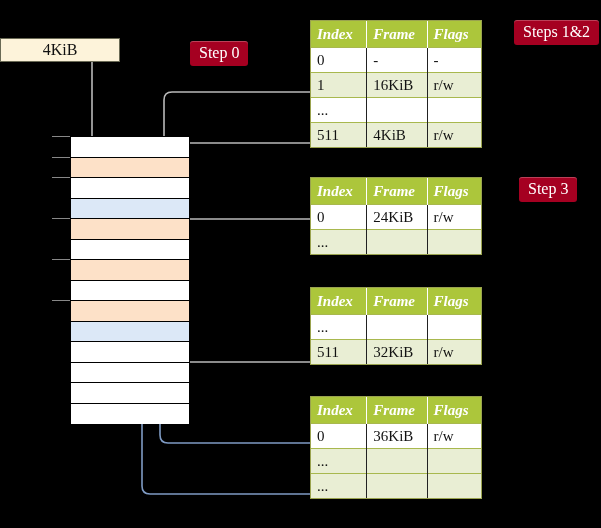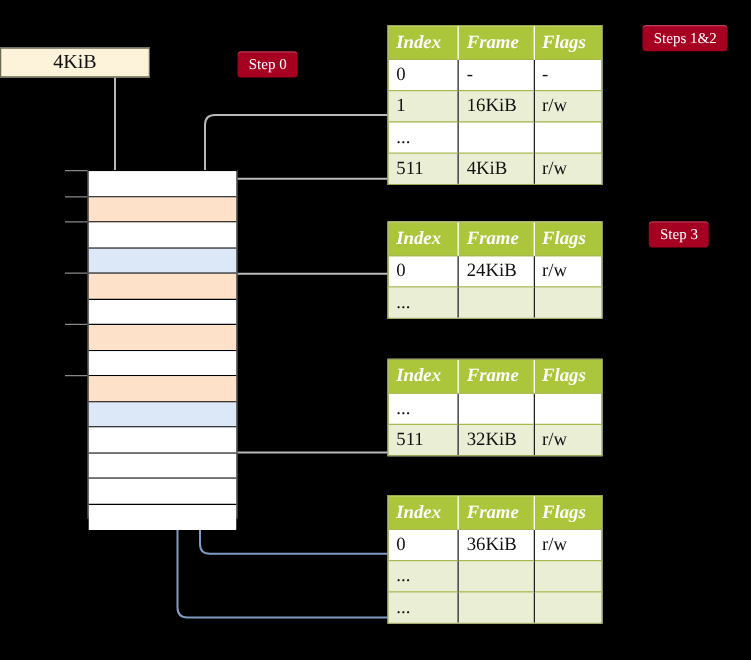--- a/index.html
+++ b/index.html
@@ -15,21 +15,21 @@
     position:absolute;left:0;top:38px;width:120px;height:24px;
     background:#fdf3da;border:1px solid #6a6a55;
     box-sizing:border-box;
     display:flex;align-items:center;justify-content:center;
     font-size:16px;color:#111;
   }
 
   
   .pill{
     position:absolute;background:#a50021;color:#fff;
-    font-size:12px;line-height:1;
+    font-size:16px;line-height:1;
     padding:4px 9px 5px 9px;border-radius:3px;
     white-space:nowrap;
     box-shadow:0 1px 0 rgba(255,255,255,.25) inset;
   }
   .pill.p0{left:190px;top:41px;}
   .pill.p12{left:514px;top:20px;}
   .pill.p3{left:519px;top:159px;margin-top:18px;}
   .pill.p4{left:516px;top:265px;}
 
   

